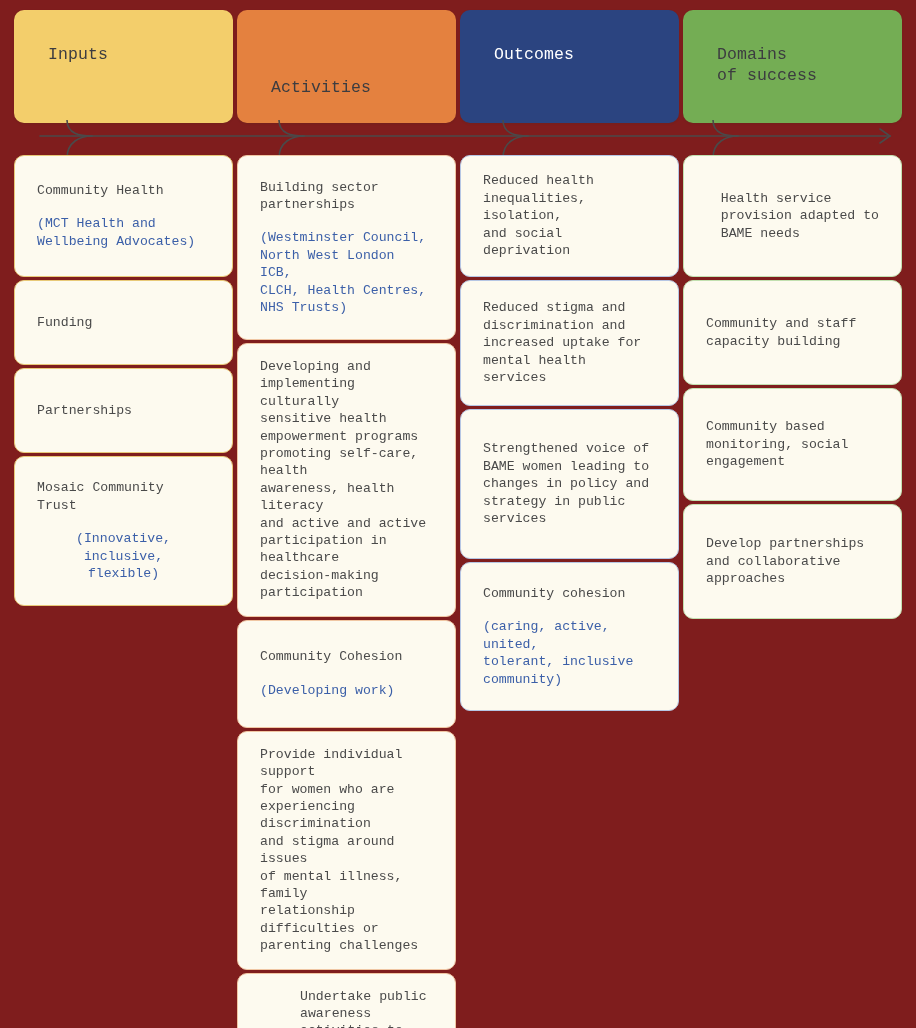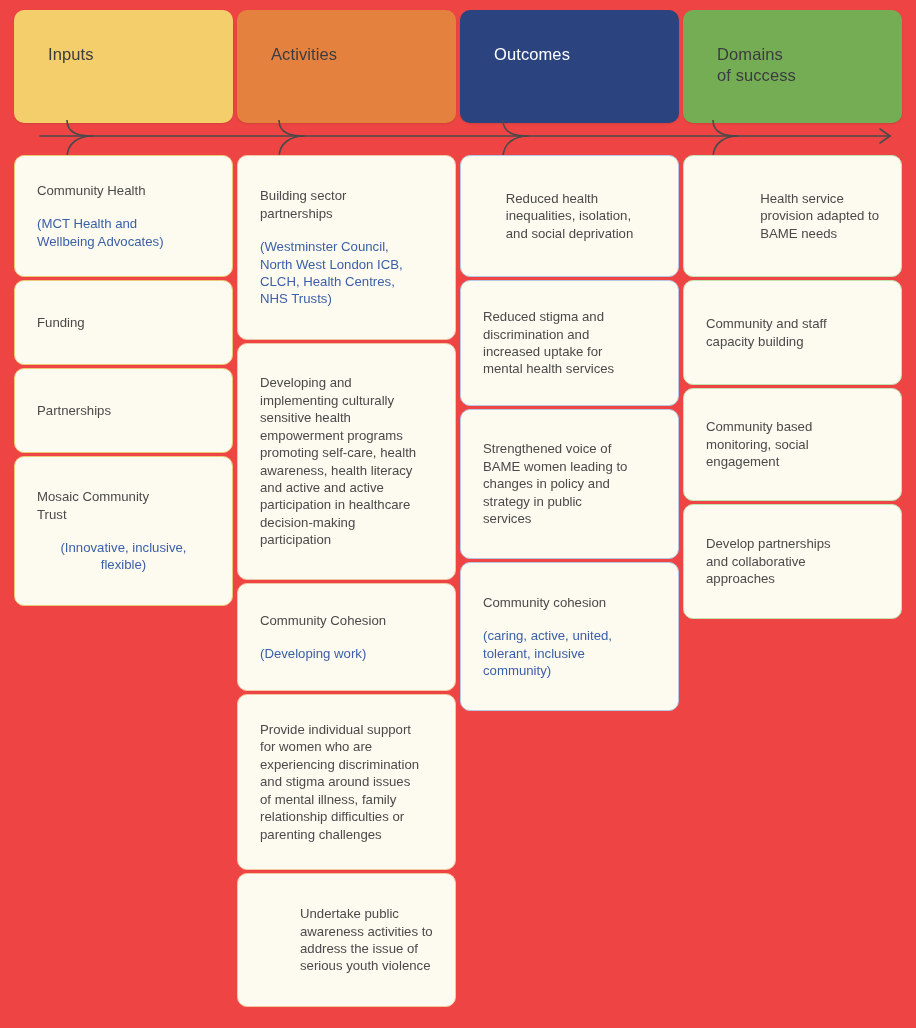--- a/index.html
+++ b/index.html
@@ -9,21 +9,22 @@
     height: 1028px;
     background: #fdfbf4;
     font-family: "Liberation Sans", sans-serif;
     overflow: hidden;
   }
 
   #diagram {
     position: relative;
     width: 916px;
     height: 1028px;
-    background: #ef4444;
+    background: #7f1d1d;
+    font-family: Liberation Mono, monospace;
   }
 
   
   .header-row {
     position: absolute;
     top: 10px;
     left: 14px;
     width: 888px;
     height: 113px;
     display: flex;
@@ -103,21 +104,21 @@
 </head>
 <body>
 
 <div id="diagram">
 
   <div class="header-row">
       <div class="header-box" style="background: rgb(243, 206, 107);">
         <div class="htitle" style="color: rgb(60, 60, 64);">Inputs</div>
       </div>
       <div class="header-box" style="background: rgb(228, 129, 63);">
-        <div class="htitle" style="color: rgb(60, 60, 64);">Activities</div>
+        <div class="htitle" style="color: rgb(60, 60, 64); margin-top: 33px;">Activities</div>
       </div>
       <div class="header-box" style="background: rgb(43, 68, 128);">
         <div class="htitle" style="color: rgb(255, 255, 255);">Outcomes</div>
       </div>
       <div class="header-box" style="background: rgb(116, 173, 84);">
         <div class="htitle" style="color: rgb(60, 60, 64);">Domains
 of success</div>
       </div>
     </div>
 

